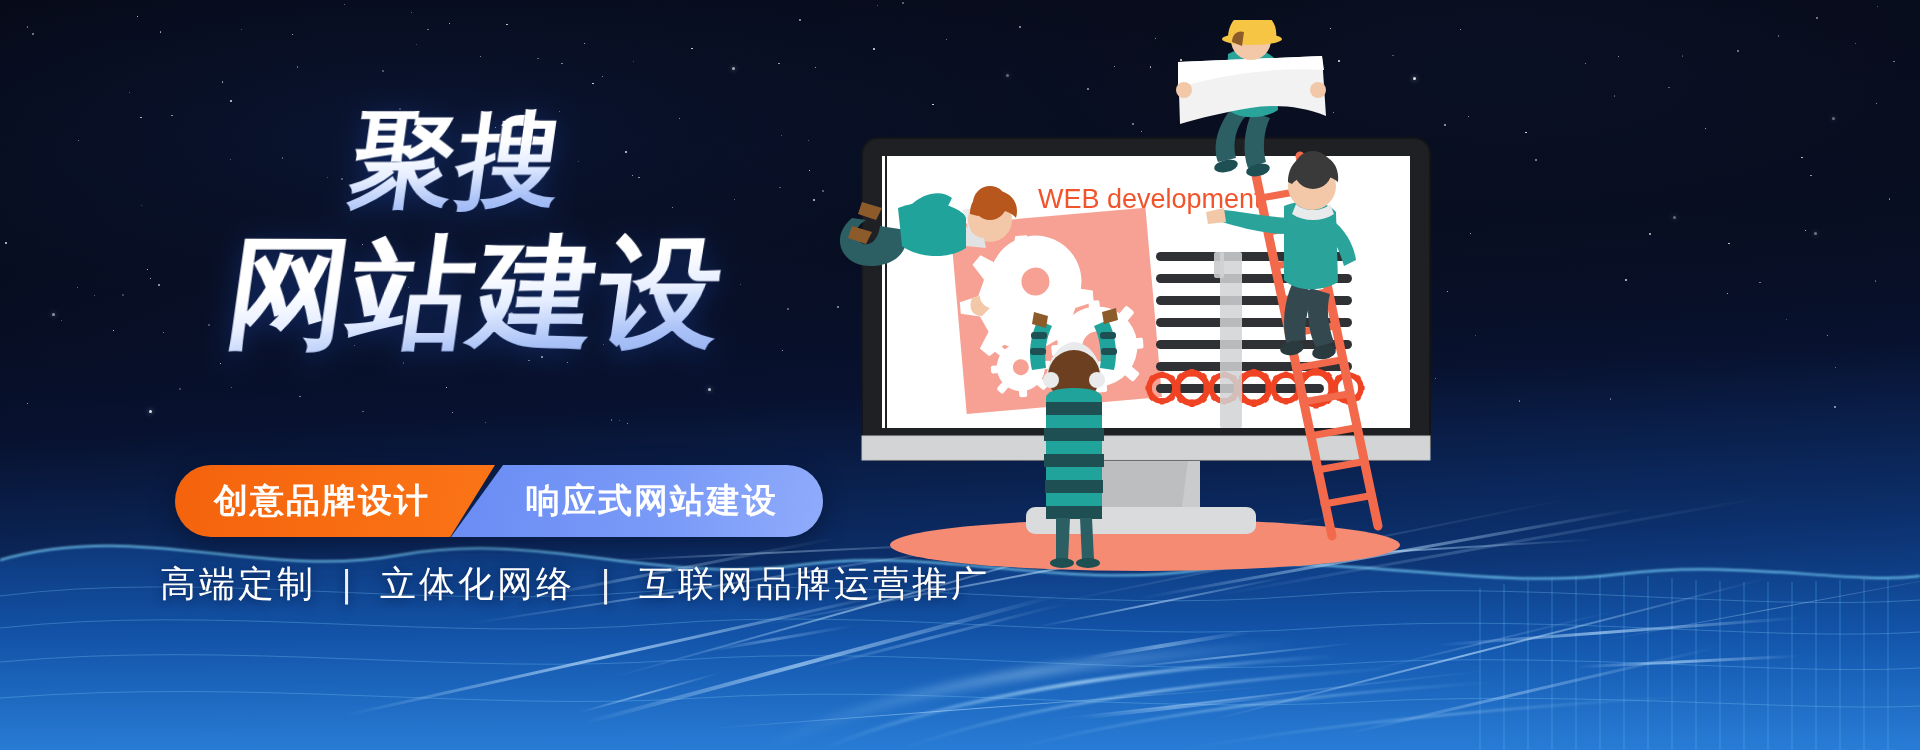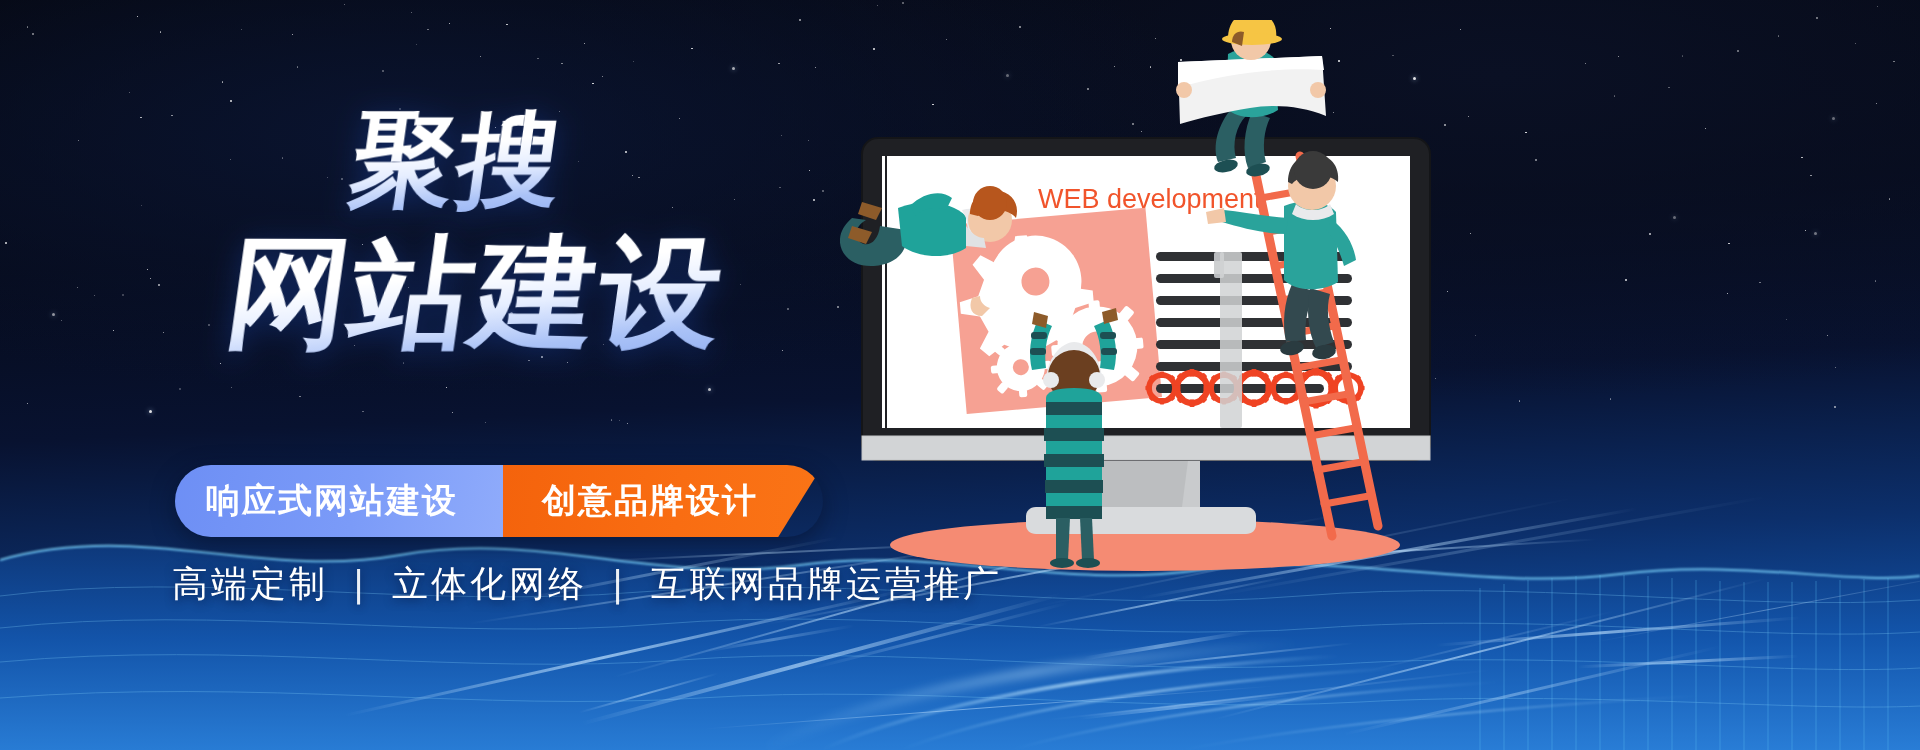--- a/index.html
+++ b/index.html
@@ -69,21 +69,20 @@
     clip-path:polygon(14% 0, 100% 0, 100% 100%, 0 100%);
     padding-left:30px;
   }
 
   
   .tagline {
     position:absolute; left:160px; top:560px; font-size:36px; color:#ffffff;
     letter-spacing:3px; white-space:nowrap; font-weight:normal;
     font-family:"DejaVu Sans","Liberation Sans",sans-serif;
     text-shadow:0 2px 10px rgba(6,20,60,.7);
-    margin-left:12px;
   }
   .tagline .sep { opacity:.92; padding:0 10px; }
 
   
   .illus { position:absolute; left:840px; top:20px; width:620px; height:580px; }
   .illus svg { display:block; }
 </style>
 </head>
 <body>
 
@@ -424,22 +423,22 @@
       <div class="streak" style="width: 358px; left: 1239px; top: 99px; height: 1.7px; opacity: 0.65; transform: rotate(-3.4deg);"></div>
       <div class="streak" style="width: 524px; left: 466px; top: 133px; height: 2px; opacity: 0.61; transform: rotate(-8.7deg);"></div>
       <div class="streak" style="width: 367px; left: 1435px; top: 180px; height: 3.4px; opacity: 0.75; transform: rotate(-4.3deg);"></div>
     </div>
 
   <div class="copy">
     <div class="title-1">聚搜</div>
     <div class="title-2">网站建设</div>
 
     <div class="pill">
+      <div class="seg seg-left">创意品牌设计</div>
       <div class="seg seg-right">响应式网站建设</div>
-      <div class="seg seg-left">创意品牌设计</div>
     </div>
 
     <div class="tagline">
       <span>高端定制</span>
       <span class="sep">|</span>
       <span>立体化网络</span>
       <span class="sep">|</span>
       <span>互联网品牌运营推广</span>
     </div>
   </div>

